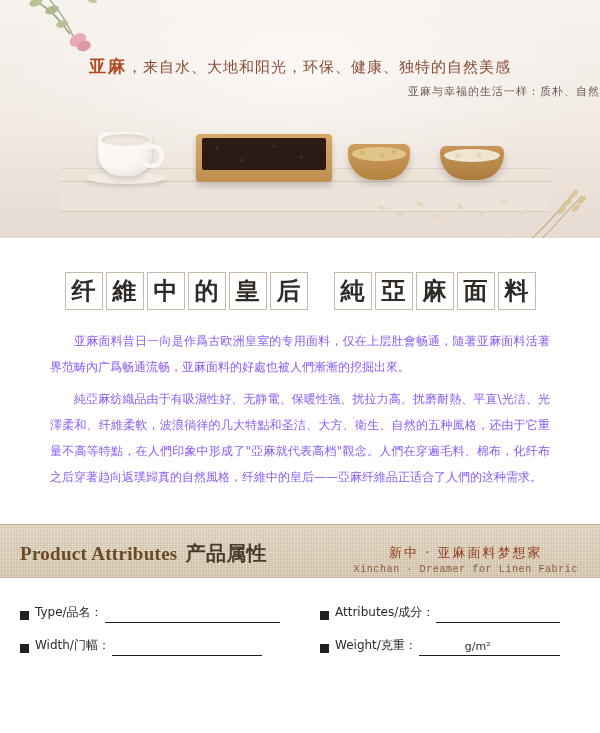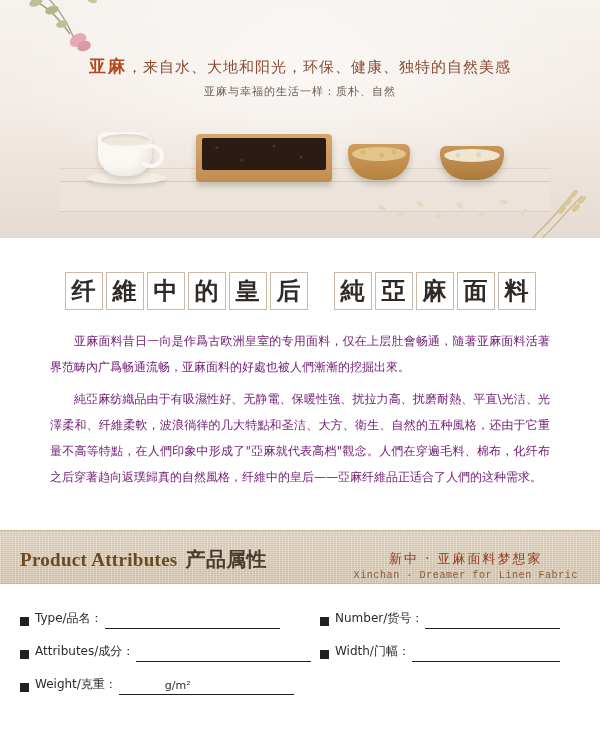--- a/index.html
+++ b/index.html
@@ -57,21 +57,21 @@
     color: #b04a22;
     font-size: 17px;
     font-weight: bold;
     letter-spacing: 2px;
   }
   .hero-sub {
     position: absolute;
     top: 84px;
     left: 0;
     width: 600px;
-    text-align: center;
+    text-align: right;
     font-size: 11px;
     color: #6b5c52;
     letter-spacing: 1px;
     font-family: "DejaVu Sans", sans-serif;
   }
 
   
   .scene {
     position: absolute;
     left: 0;
@@ -240,22 +240,22 @@
     font-family: "DejaVu Serif", serif;
     font-size: 24px;
     font-weight: bold;
     display: flex;
     align-items: center;
     justify-content: center;
     line-height: 1;
   }
   .body-text {
     width: 500px;
-    margin: 16px auto;
-    color: #701a75;
+    margin: 10px auto;
+    color: #8b5cf6;
     font-size: 12px;
     line-height: 26px;
     font-family: "DejaVu Sans", sans-serif;
     text-align: justify;
   }
   .body-text p {
     margin: 0 0 6px 0;
     text-indent: 24px;
   }
 
@@ -457,25 +457,20 @@
   </div>
 
   <div class="fields">
 
     <div class="field short">
       <span class="bullet"></span>
       <span class="field-label">Type/品名：</span>
       <span class="field-line"></span>
     </div>
 
-    <div class="field right">
-      <span class="bullet"></span>
-      <span class="field-label">Number/货号：</span>
-      <span class="field-line"></span>
-    </div>
 
     <div class="field short">
       <span class="bullet"></span>
       <span class="field-label">Attributes/成分：</span>
       <span class="field-line"></span>
     </div>
 
     <div class="field right">
       <span class="bullet"></span>
       <span class="field-label">Width/门幅：</span>

